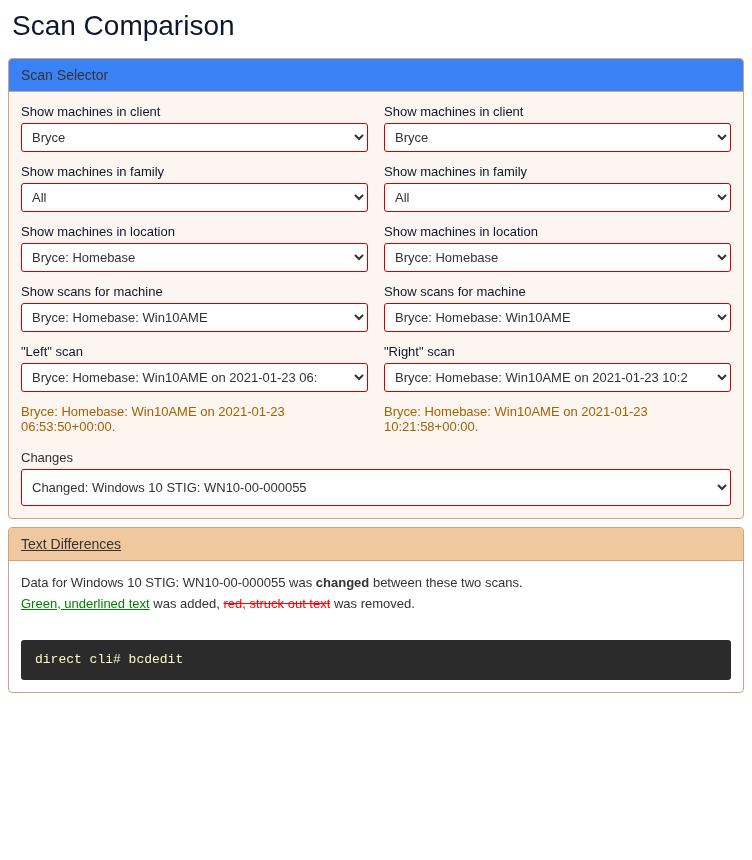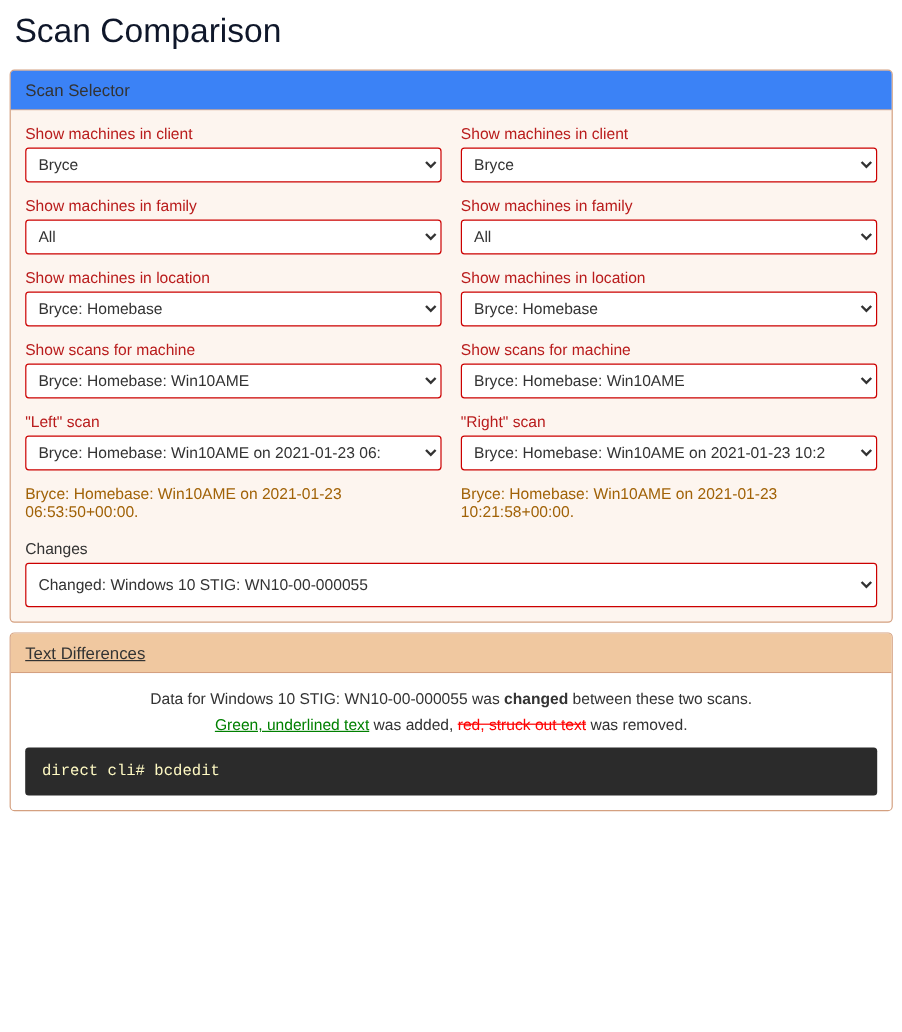--- a/index.html
+++ b/index.html
@@ -46,21 +46,21 @@
     }
 
     .field-group {
       margin-bottom: 12px;
     }
 
     .field-label {
       display: block;
       margin-bottom: 4px;
       font-size: 13px;
-      color: #b91c1c;
+      color: #0f172a;
     }
 
     select {
       width: 100%;
       padding: 5px 6px;
       font-size: 13px;
       border: 1px solid #c00;
       border-radius: 3px;
       background: #fff;
       color: #333;
@@ -111,23 +111,22 @@
       border-radius: 3px 3px 0 0;
       text-decoration: underline;
     }
 
     .diff-panel-body {
       padding: 12px;
     }
 
     .diff-description {
       font-size: 13px;
-      margin-bottom: 8px;
+      margin-bottom: 25px;
       line-height: 1.6;
-      text-align: center;
     }
 
     .diff-description strong {
       font-weight: bold;
     }
 
     .added-text {
       color: green;
       text-decoration: underline;
     }

